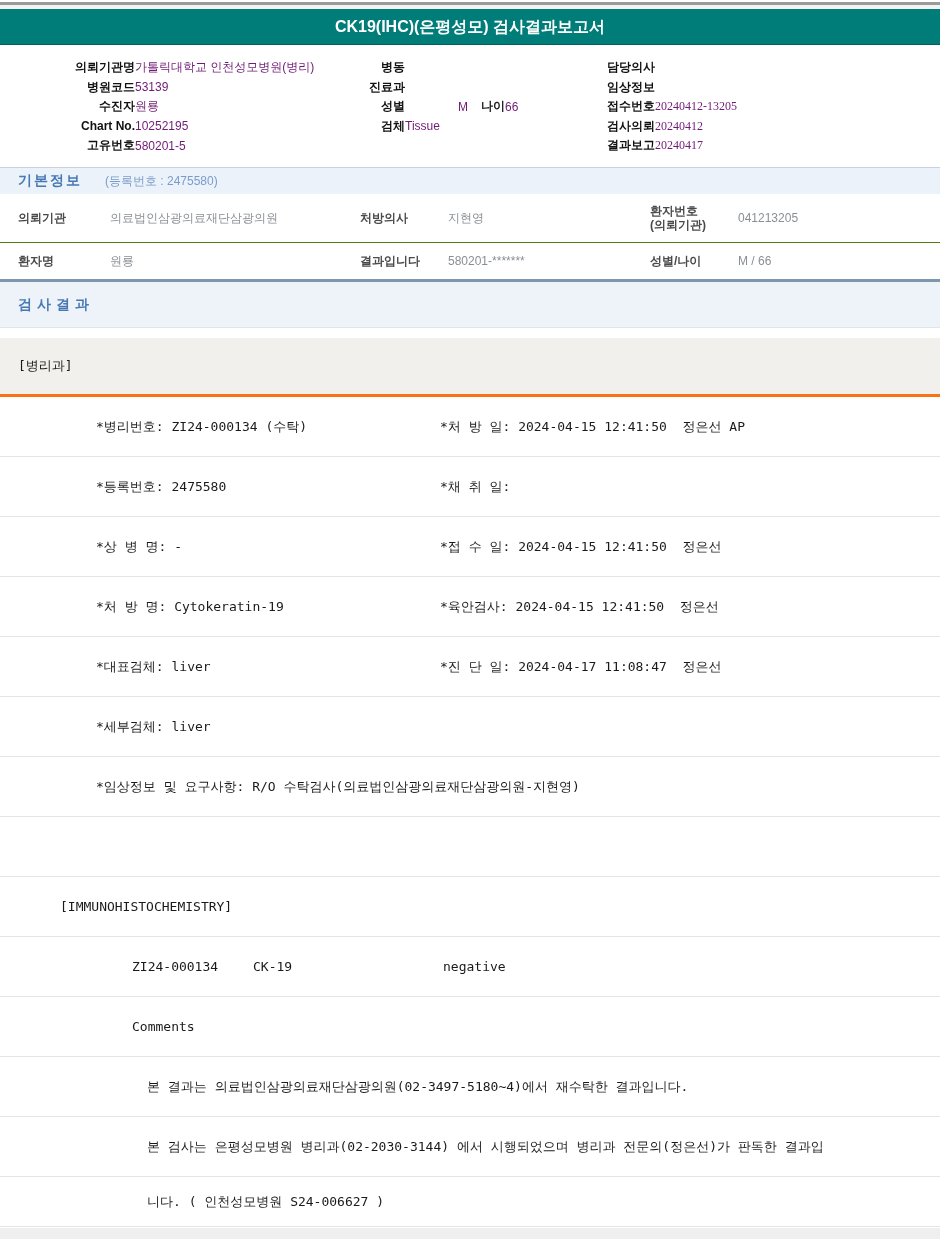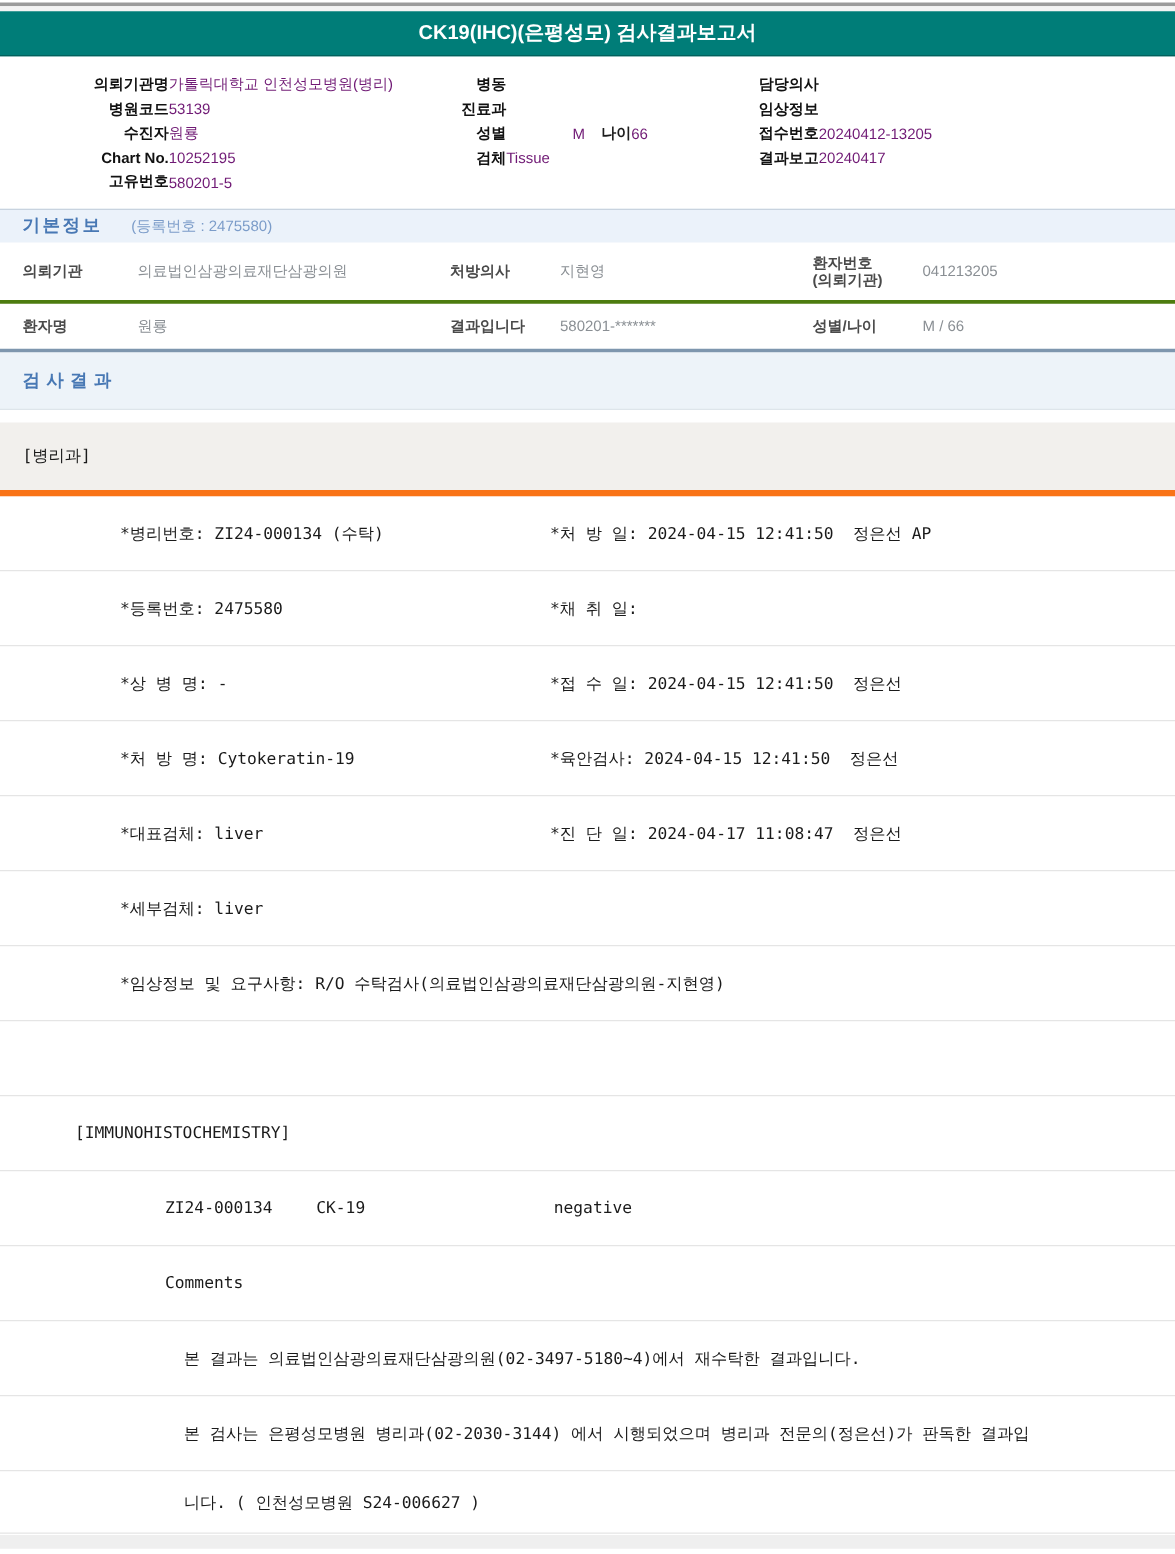--- a/index.html
+++ b/index.html
@@ -22,21 +22,21 @@
     background: #007d78;
     border-bottom: 1px solid #02605c;
     text-align: center;
     color: #ffffff; font-size: 16px; font-weight: bold;
   }
 
   
   .meta { display: flex; padding: 13px 0 0 35px; height: 122px; text-align: right; }
   .meta-col1 { width: 300px; }
   .meta-col2 { width: 238px; }
-  .meta-col3 { flex: 1; }
+  .meta-col3 { flex: 1; font-family: Liberation Serif, serif; }
   .meta-line { display: flex; height: 19.5px; align-items: center; font-size: 12px; }
   .meta-label { font-weight: bold; color: #111; }
   .meta-col1 .meta-label { width: 100px; }
   .meta-col2 .meta-label { width: 70px; }
   .meta-col3 .meta-label { width: 82px; }
   .meta-value { color: #701a75; white-space: pre; }
   .meta-val-sex { width: 63px; }
   .meta-label-age { font-weight: bold; width: 37px; }
 
   
@@ -49,36 +49,36 @@
   .sec-note  { font-size: 12px; color: #7b9cc9; margin-left: 23px; letter-spacing: 0; }
   .sec-results {
     height: 46px; background: #edf3f9;
     border-bottom: 1px solid #dee5eb;
     display: flex; align-items: center; padding-left: 18px;
   }
   .sec-results .sec-title { letter-spacing: 5px; }
 
   
   .bi-row { display: flex; align-items: center; padding-left: 18px; font-size: 12px; }
-  .bi-row1 { height: 49px; border-bottom: 3px solid #4d7c0f; }
+  .bi-row1 { height: 49px; border-bottom: 1px solid #4d7c0f; }
   .bi-row2 { height: 36px; }
   .bi-label { font-weight: bold; color: #4a4a4a; }
   .bi-value { color: #8a8f94; white-space: pre; }
   .bi-c1l { width: 92px; }
   .bi-c1v { width: 250px; }
   .bi-c2l { width: 88px; }
   .bi-c2v { width: 202px; }
   .bi-c3l { width: 88px; line-height: 14px; }
   .bi-c3v { flex: 1; }
   .bi-thick { height: 3px; background: #7e96ae; }
 
   
   .dept-band {
     margin-top: 10px; height: 59px;
-    background: #f2f0ed; border-bottom: 5px solid #f97316;
+    background: #f2f0ed; border-bottom: 3px solid #f97316;
     display: flex; align-items: center; padding-left: 18px;
   }
   .mono { font-family: "DejaVu Sans Mono", monospace; font-size: 13px; color: #1a1a1a; white-space: pre; }
   .d-row {
     height: 60px; border-bottom: 1px solid #e5e5e5;
     display: flex; align-items: center; padding-left: 96px;
   }
   .d-left { min-width: 344px; }
   .row-ihc-header { padding-left: 60px; }
   .row-result { padding-left: 132px; }
@@ -147,20 +147,24 @@
   <div class="meta-col3">
     <div class="meta-line">
       <span class="meta-label">담당의사</span>
     </div>
     <div class="meta-line">
       <span class="meta-label">임상정보</span>
     </div>
     <div class="meta-line">
       <span class="meta-label">접수번호</span>
       <span class="meta-value">20240412-13205</span>
+    </div>
+    <div class="meta-line">
+      <span class="meta-label">검사의뢰</span>
+      <span class="meta-value">20240412</span>
     </div>
     <div class="meta-line">
       <span class="meta-label">결과보고</span>
       <span class="meta-value">20240417</span>
     </div>
   </div>
 </div>
 
 <div class="sec-basic">
   <span class="sec-title">기본정보</span>

